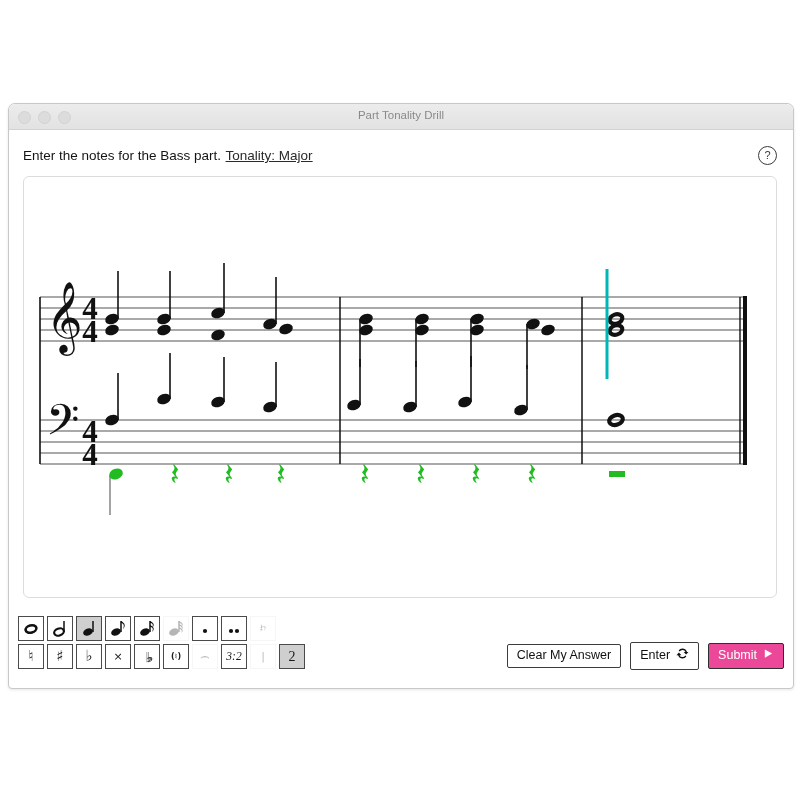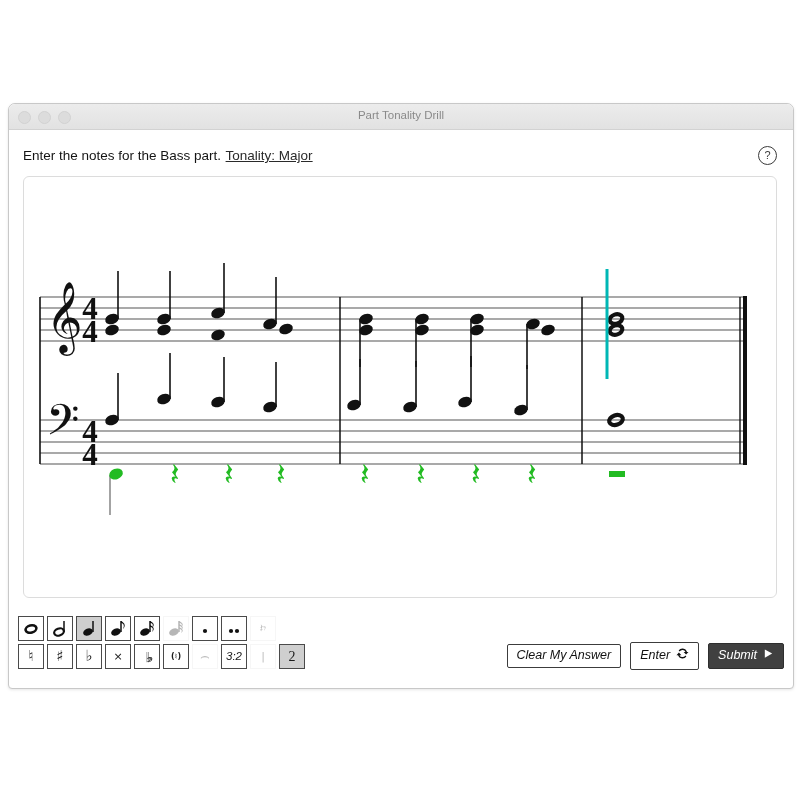--- a/index.html
+++ b/index.html
@@ -128,21 +128,21 @@
   .pbtn.sel { background: #cfcfcf; }
   .pbtn.dis { border-color: #e2e2e2; opacity: 0.30; cursor: default; }
   .pbtn svg { display: block; }
   .pbtn .glyph {
     font-family: "DejaVu Sans", sans-serif;
     font-size: 15px;
     color: #1a1a1a;
     line-height: 1;
   }
   .pbtn .glyph.sm { font-size: 11px; }
-  .pbtn .glyph.it { font-style: italic; font-size: 11.5px; font-family: Liberation Sans, sans-serif; }
+  .pbtn .glyph.it { font-style: italic; font-size: 11.5px; font-family: Liberation Serif, serif; }
   .pbtn .glyph.num { font-family: "Liberation Serif", serif; font-size: 14px; }
 
   
   .actions {
     position: absolute;
     right: 16px;
     top: 642px;
     display: flex;
     align-items: center;
     gap: 9px;
@@ -154,24 +154,23 @@
     font-size: 12.5px;
     font-family: "Liberation Sans", sans-serif;
     padding: 4px 9px 5px 9px;
     border-radius: 2px;
     cursor: pointer;
     display: inline-flex;
     align-items: center;
     gap: 6px;
     line-height: 1.1;
     white-space: nowrap;
-    font-style: italic;
   }
   .btn.primary {
-    background: #404040;
+    background: #ec4899;
     color: #ffffff;
     border-color: #2e2e2e;
   }
   .ico { display: inline-block; }
 </style>
 </head>
 <body>
 
 <div id="app">
 

